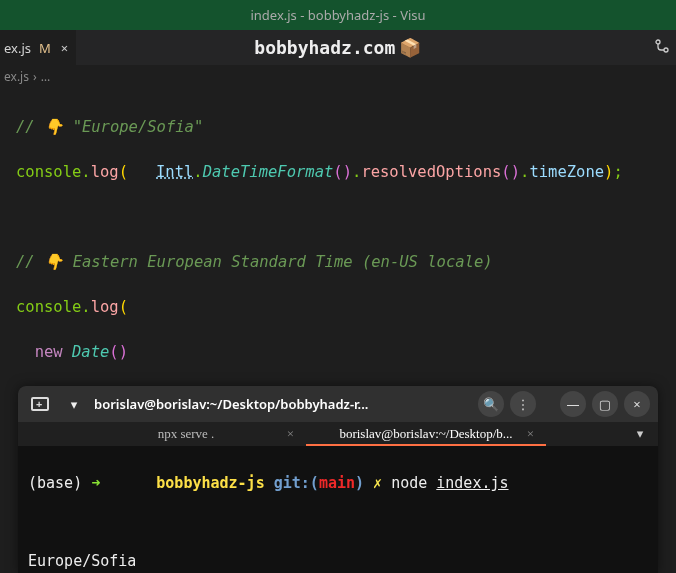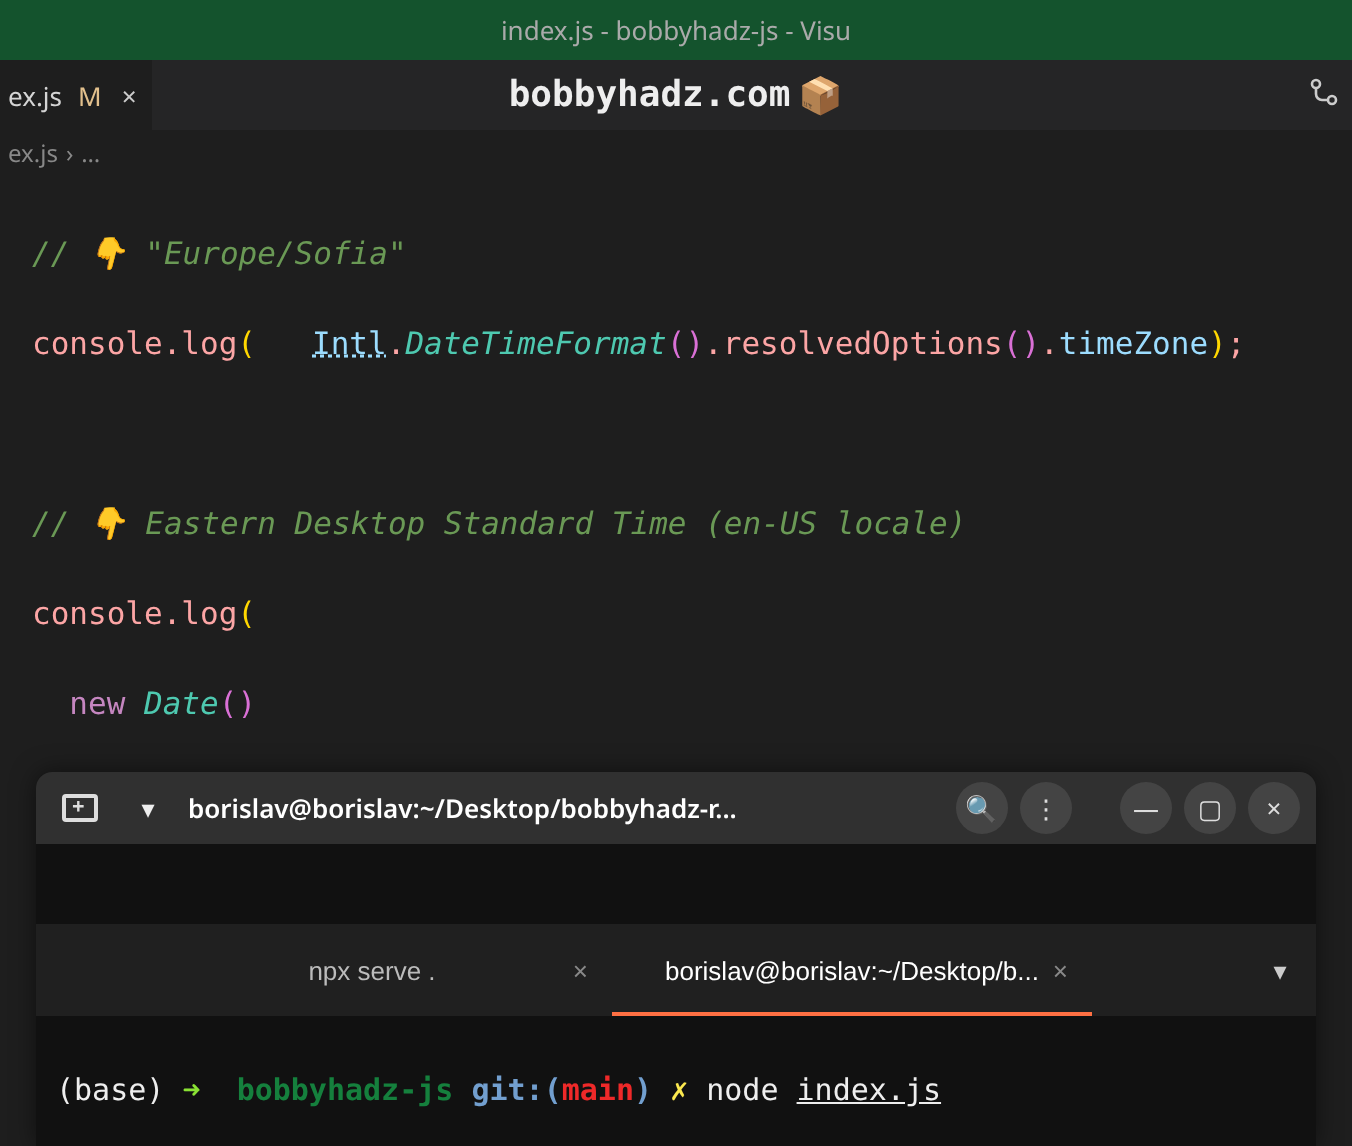--- a/index.html
+++ b/index.html
@@ -69,21 +69,21 @@
   gap: 4px;
 }
 .editor {
   background: #1e1e1e;
   padding: 6px 0 10px 16px;
   line-height: 22.5px;
   font-size: 15.5px;
   white-space: pre;
 }
 .tok-comment { color: #6a9955; font-style: italic; }
-.tok-ident { color: #fca5a5; }
+.tok-ident { color: #84cc16; }
 .tok-prop { color: #9cdcfe; }
 .tok-method { color: #fca5a5; }
 .tok-paren-y { color: #ffd700; }
 .tok-paren-p { color: #da70d6; }
 .tok-paren-b { color: #179fff; }
 .tok-kw { color: #c586c0; }
 .tok-type { color: #4ec9b0; font-style: italic;}
 .tok-str { color: #ce9178; }
 .tok-num { color: #b5cea8; }
 .tok-link { color: #9cdcfe; text-decoration: underline dotted; margin-left: 28px; }
@@ -120,26 +120,25 @@
 .th-title { flex: 1; color: #fff; overflow: hidden; text-overflow: ellipsis; white-space: nowrap; font-weight: 600;}
 .th-circle {
   width: 26px; height: 26px;
   border-radius: 50%;
   background: #444;
   display: flex; align-items: center; justify-content: center;
   color: #ddd;
 }
 .term-tabs {
   background: #202020;
-  height: 46px;
+  height: 24px;
   display: flex;
   align-items: stretch;
-  font-family: Liberation Sans, sans-serif;
-  font-size: 13px;
-  margin-top: 40px;
+  font-family: Liberation Serif, serif;
+  font-size: 13px;
 }
 .term-tab {
   flex: 0 0 auto;
   width: 240px;
   display: flex;
   align-items: center;
   justify-content: center;
   gap: 8px;
   color: #bbb;
   position: relative;
@@ -163,21 +162,21 @@
 }
 .term-body {
   padding: 6px 10px;
   font-size: 15px;
   line-height: 21px;
   color: #eee;
   white-space: pre;
 }
 .t-base { color: #eee; margin-top: 36px; }
 .t-green { color: #8ae234; font-weight: bold;}
-.t-cyan { color: #15803d; font-weight: bold;}
+.t-cyan { color: #fde047; font-weight: bold; margin-left: 38px;}
 .t-blue { color: #729fcf; font-weight: bold;}
 .t-red { color: #ef2929; font-weight: bold;}
 .t-yellow { color: #fce94f; font-weight: bold;}
 .t-under { text-decoration: underline; }
 .newtab-sq{width:18px;height:14px;border:2px solid #ddd;position:relative;border-radius:2px;}
 .newtab-sq::after{content:"+";position:absolute;top:-3px;left:3px;font-size:11px;color:#ddd;font-weight:bold;}
 </style>
 </head>
 <body>
 
@@ -207,21 +206,21 @@
 <div class="breadcrumb">
   <span>ex.js</span>
   <span>›</span>
   <span>…</span>
 </div>
 
 <div class="editor">
 <div><span class="tok-comment">// 👇 "Europe/Sofia"</span></div>
 <div><span class="tok-ident">console</span><span class="tok-ident">.</span><span class="tok-method">log</span><span class="tok-paren-y">(</span><span class="tok-link">Intl</span><span class="tok-ident">.</span><span class="tok-type">DateTimeFormat</span><span class="tok-paren-p">(</span><span class="tok-paren-p">)</span><span class="tok-ident">.</span><span class="tok-method">resolvedOptions</span><span class="tok-paren-p">(</span><span class="tok-paren-p">)</span><span class="tok-ident">.</span><span class="tok-prop">timeZone</span><span class="tok-paren-y">)</span><span class="tok-ident">;</span></div>
 <div> </div>
-<div><span class="tok-comment">// 👇 Eastern Desktop Standard Time (en-US locale)</span></div>
+<div><span class="tok-comment">// 👇 Eastern European Standard Time (en-US locale)</span></div>
 <div><span class="tok-ident">console</span><span class="tok-ident">.</span><span class="tok-method">log</span><span class="tok-paren-y">(</span></div>
 <div>  <span class="tok-kw">new</span> <span class="tok-type">Date</span><span class="tok-paren-p">(</span><span class="tok-paren-p">)</span></div>
 <div>    <span class="tok-ident">.</span><span class="tok-method">toLocaleDateString</span><span class="tok-paren-p">(</span><span class="tok-str">'en-US'</span><span class="tok-ident">, </span><span class="tok-paren-b">{</span></div>
 <div>      <span class="tok-prop">day</span><span class="tok-ident">: </span><span class="tok-str">'2-digit'</span><span class="tok-ident">,</span></div>
 <div>      <span class="tok-prop">timeZoneName</span><span class="tok-ident">: </span><span class="tok-str">'long'</span><span class="tok-ident">,</span></div>
 <div>    <span class="tok-paren-b">}</span><span class="tok-paren-p">)</span></div>
 <div>    <span class="tok-ident">.</span><span class="tok-method">slice</span><span class="tok-paren-p">(</span><span class="tok-num">4</span><span class="tok-paren-p">)</span><span class="tok-ident">,</span></div>
 
 </div>
 

